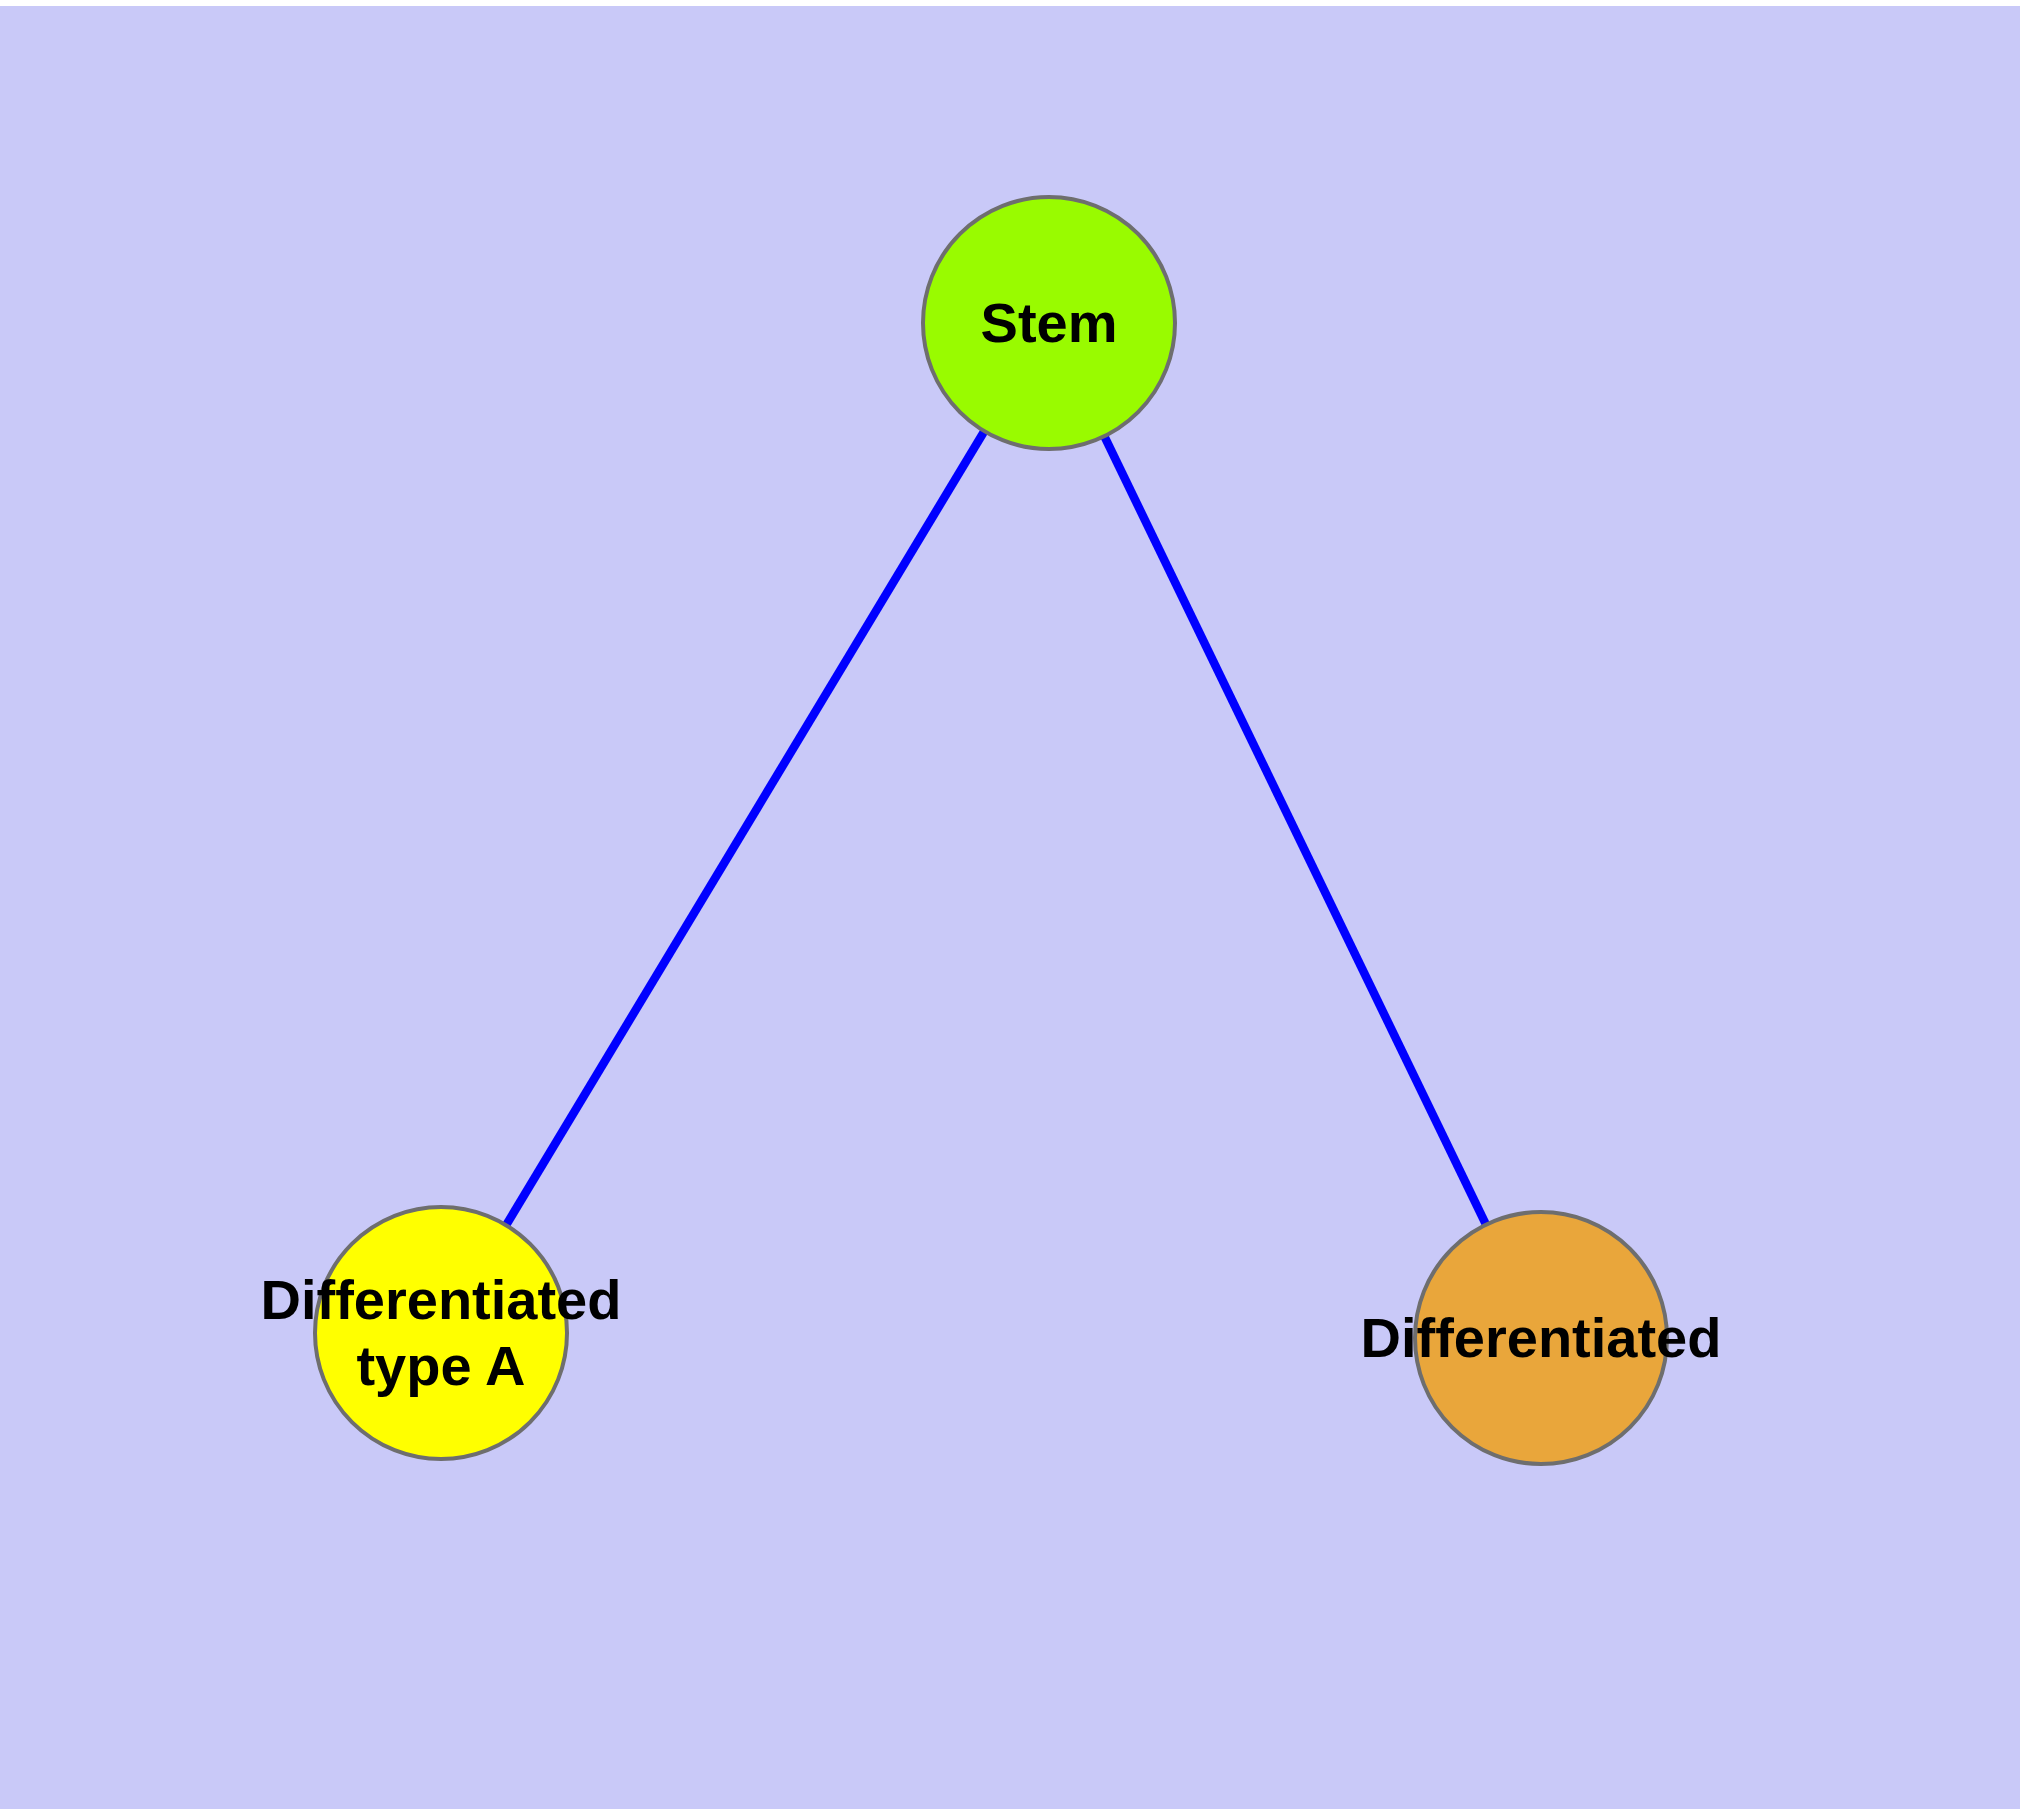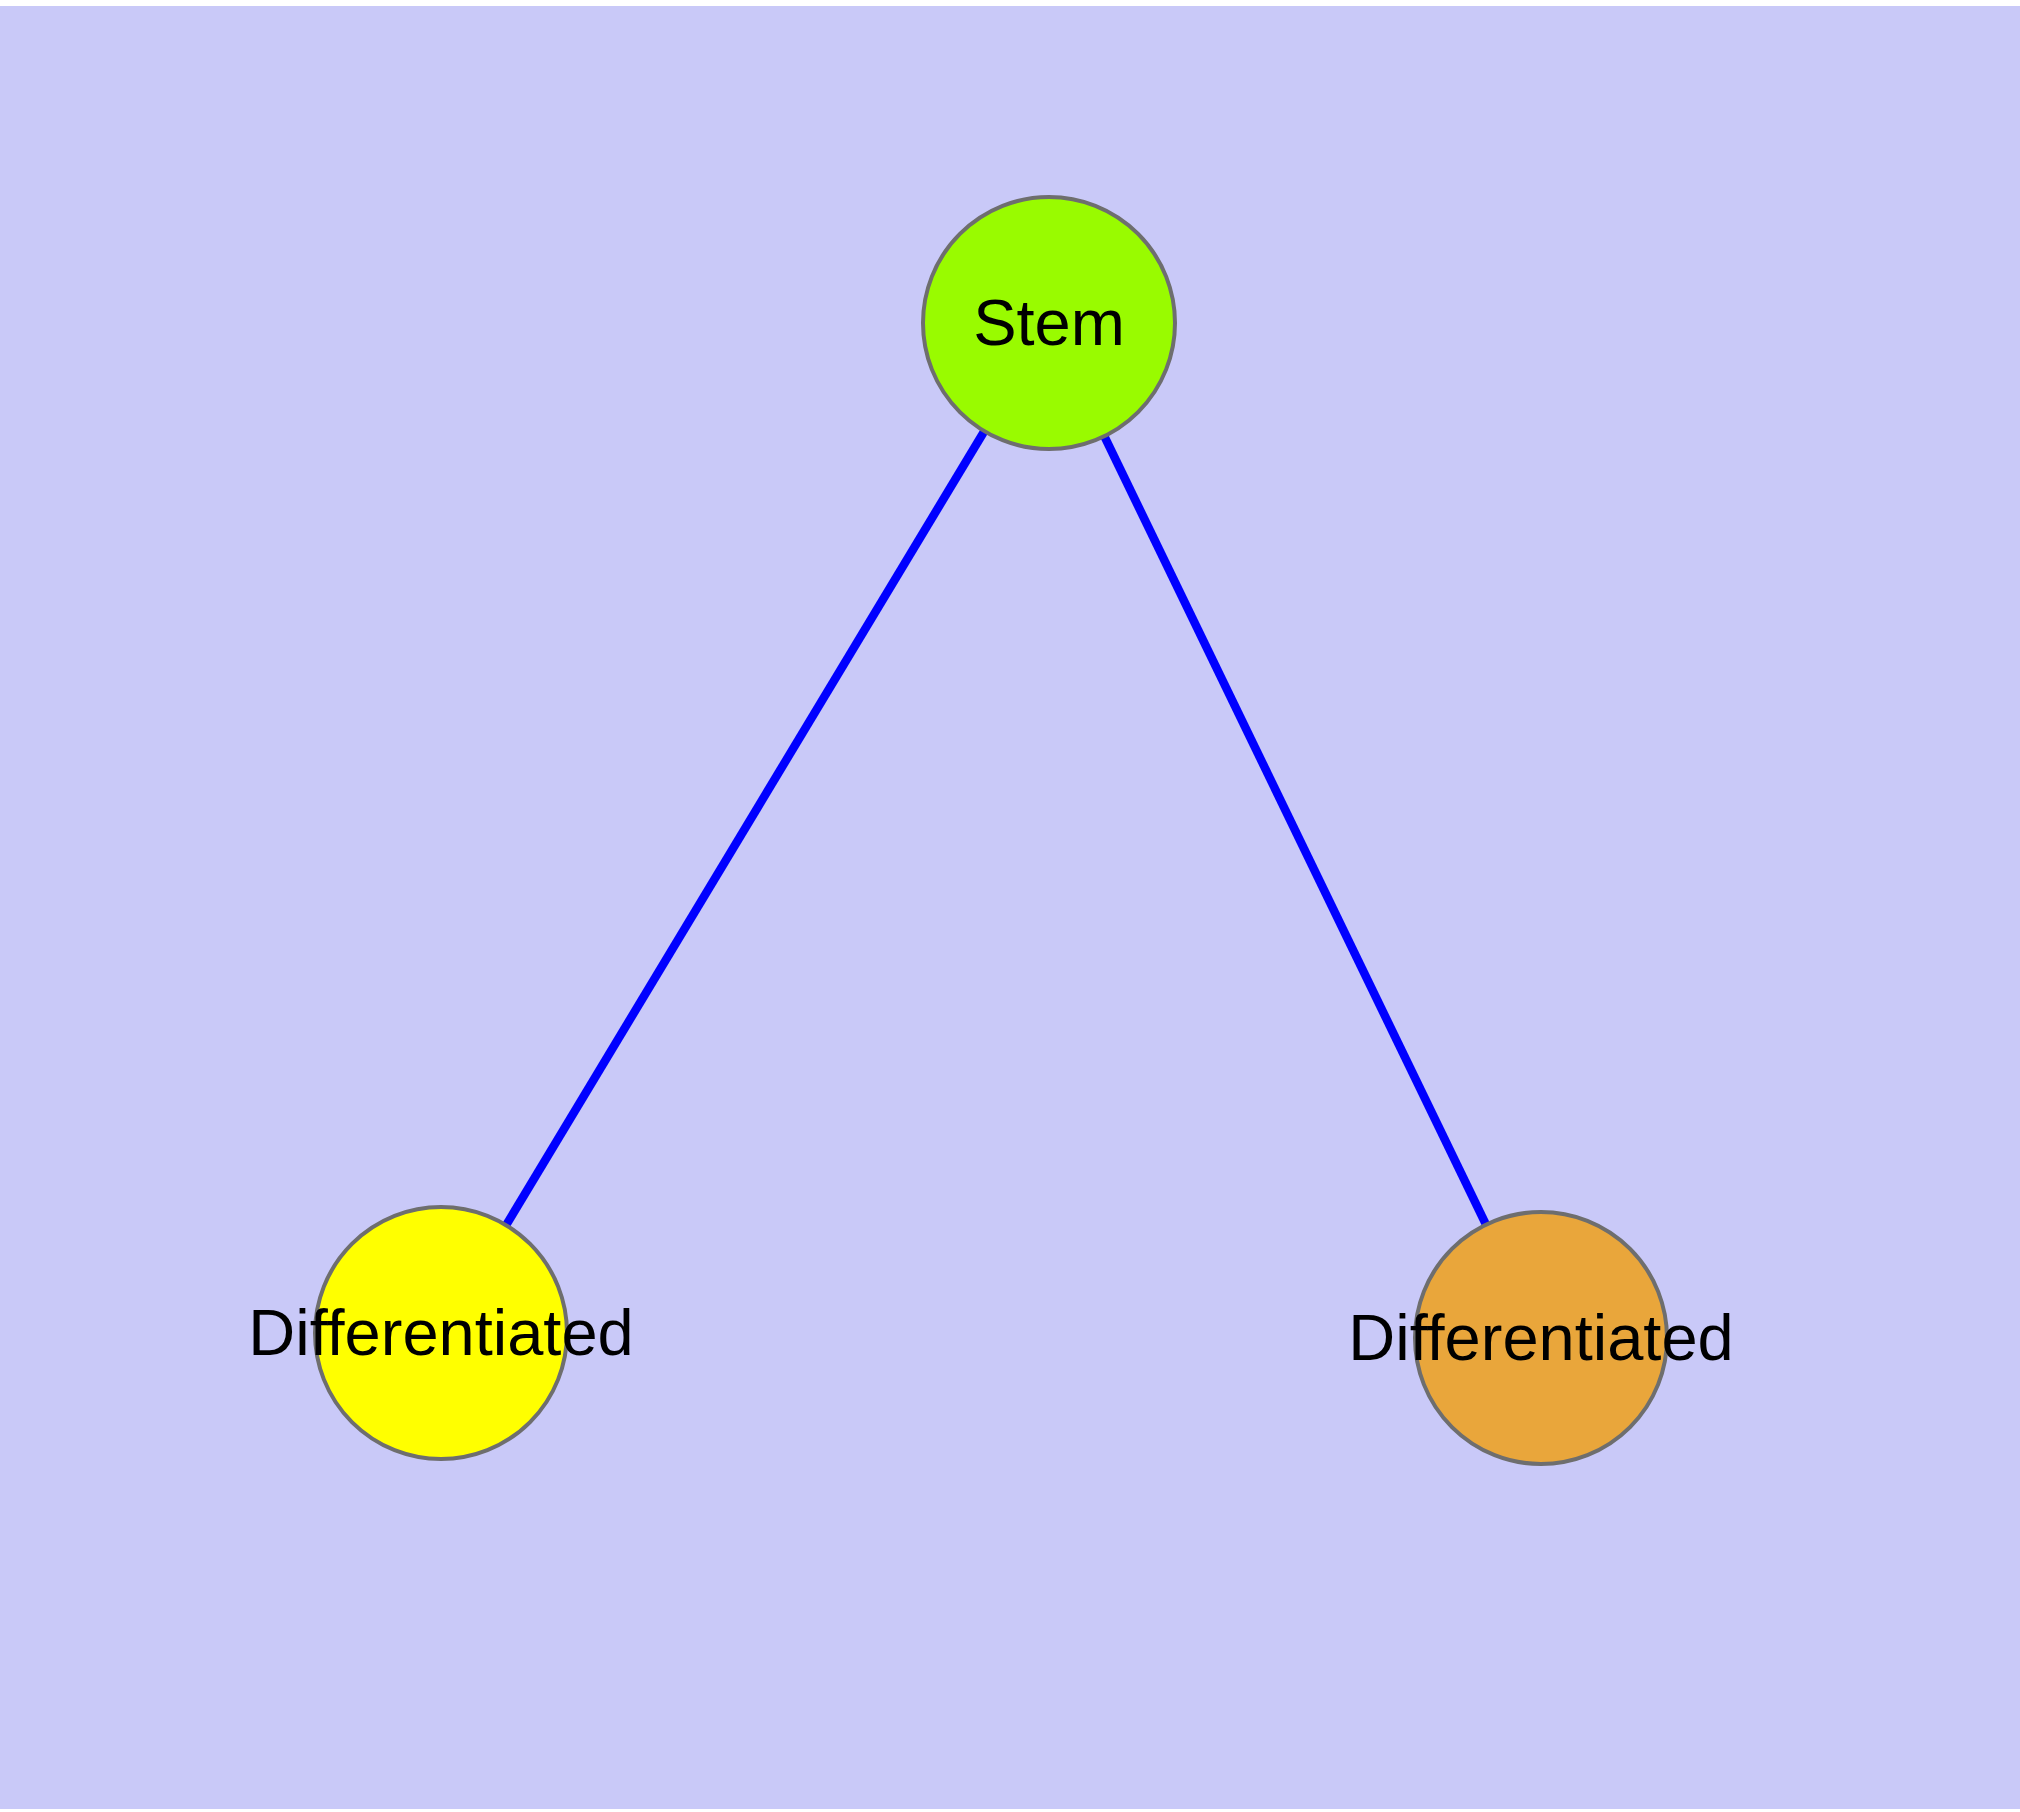--- a/index.html
+++ b/index.html
@@ -33,22 +33,22 @@
     position: absolute;
     border-radius: 50%;
     border-style: solid;
     border-width: 4.2px;
     box-sizing: border-box;
   }
   .node-label {
     position: absolute;
     transform: translate(-50%, -50%);
     text-align: center;
-    font-weight: normal;
-    font-size: 65px;
+    font-weight: bold;
+    font-size: 56px;
     line-height: 1.18;
     white-space: nowrap;
     letter-spacing: 0px;
   }
 </style>
 </head>
 <body>
 
 <div class="page">
   <div class="canvas" style="background: rgb(201, 201, 248);">
@@ -61,20 +61,21 @@
     <div class="node" style="left: 921px; top: 189px; width: 256px; height: 256px; background: rgb(153, 251, 0); border-color: rgb(110, 110, 110);"></div>
     <div class="node" style="left: 313px; top: 1199px; width: 256px; height: 256px; background: rgb(255, 255, 0); border-color: rgb(110, 110, 110);"></div>
     <div class="node" style="left: 1413px; top: 1204px; width: 256px; height: 256px; background: rgb(233, 166, 59); border-color: rgb(110, 110, 110);"></div>
 
     <div class="node-label" style="left: 1049px; top: 317px; color: rgb(0, 0, 0);">
       <div>Stem</div>
     </div>
 
     <div class="node-label" style="left: 441px; top: 1327px; color: rgb(0, 0, 0);">
       <div>Differentiated</div>
+      <div>type A</div>
     </div>
 
     <div class="node-label" style="left: 1541px; top: 1332px; color: rgb(0, 0, 0);">
       <div>Differentiated</div>
     </div>
 
   </div>
 </div>
 
 

